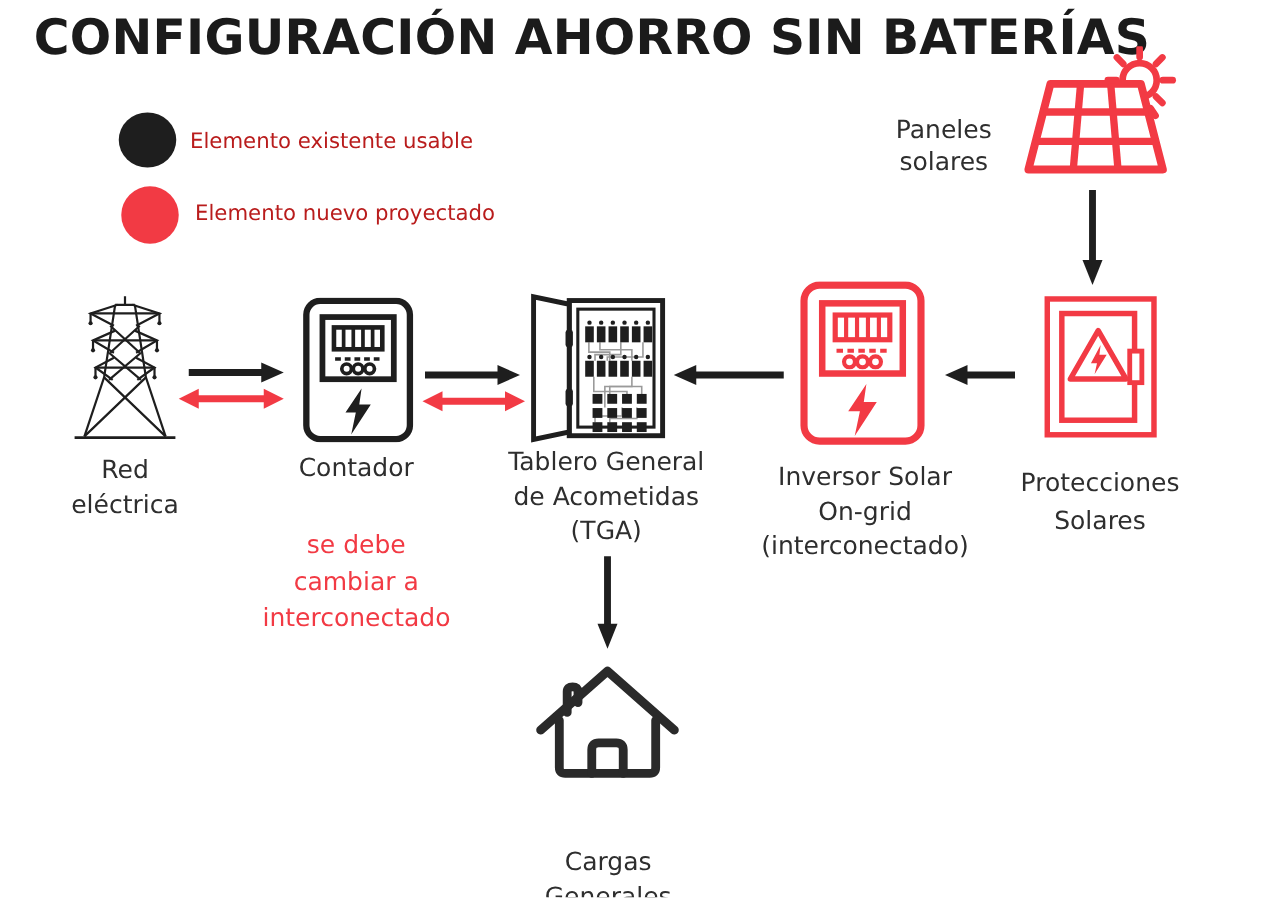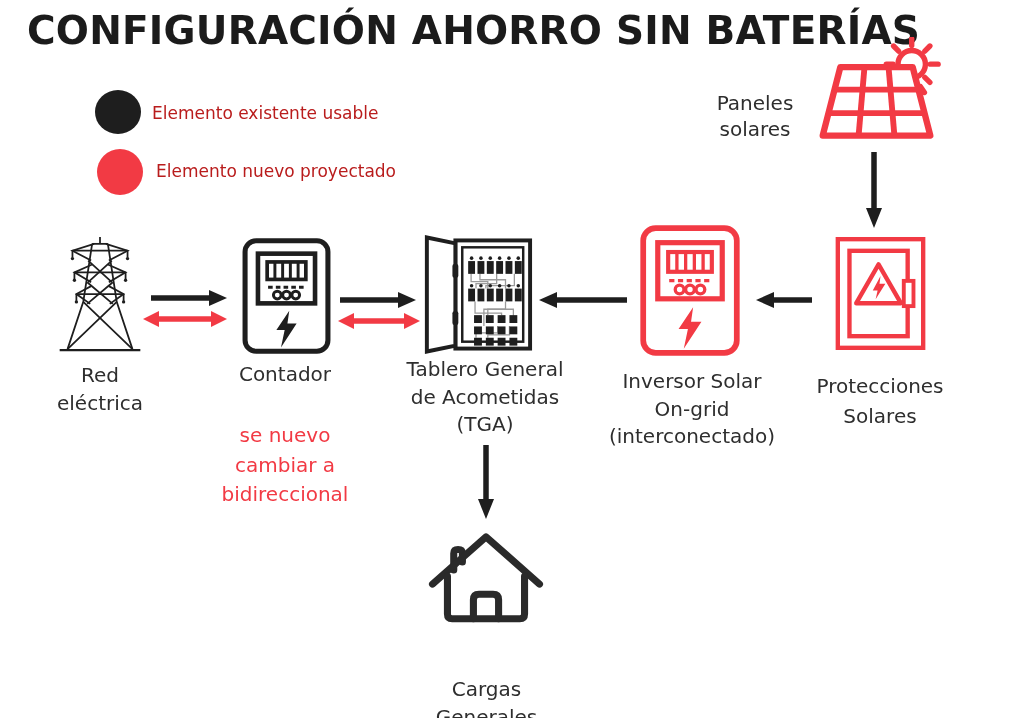--- a/index.html
+++ b/index.html
@@ -224,23 +224,23 @@
       <circle cx="50" cy="62" r="4.2" stroke-width="3.2"></circle>
       <circle cx="60" cy="62" r="4.2" stroke-width="3.2"></circle>
       <path d="M53 79 L39 100 L48 100 L44 119 L61 93 L51 93 Z" fill="currentColor" stroke="none"></path>
     </svg>
   </div>
 
   <div class="abs node-label" style="left:215px;top:361px;width:140px;">
     <div>Contador</div>
   </div>
   <div class="abs note" style="left:210px;top:421px;width:150px;">
-    <div>se nuevo</div>
+    <div>se debe</div>
     <div>cambiar a</div>
-    <div>bidireccional</div>
+    <div>interconectado</div>
   </div>
 
   <div class="abs ic-black" style="left:149px;top:289px;">
     <svg width="80" height="18" viewBox="0 0 80 18">
       <line x1="2" y1="9" x2="62" y2="9" stroke="currentColor" stroke-width="5.5"></line>
       <polygon points="60,1 78,9 60,17" fill="currentColor"></polygon>
     </svg>
   </div>
   <div class="abs ic-red" style="left:141px;top:310px;">
     <svg width="88" height="18" viewBox="0 0 88 18">

